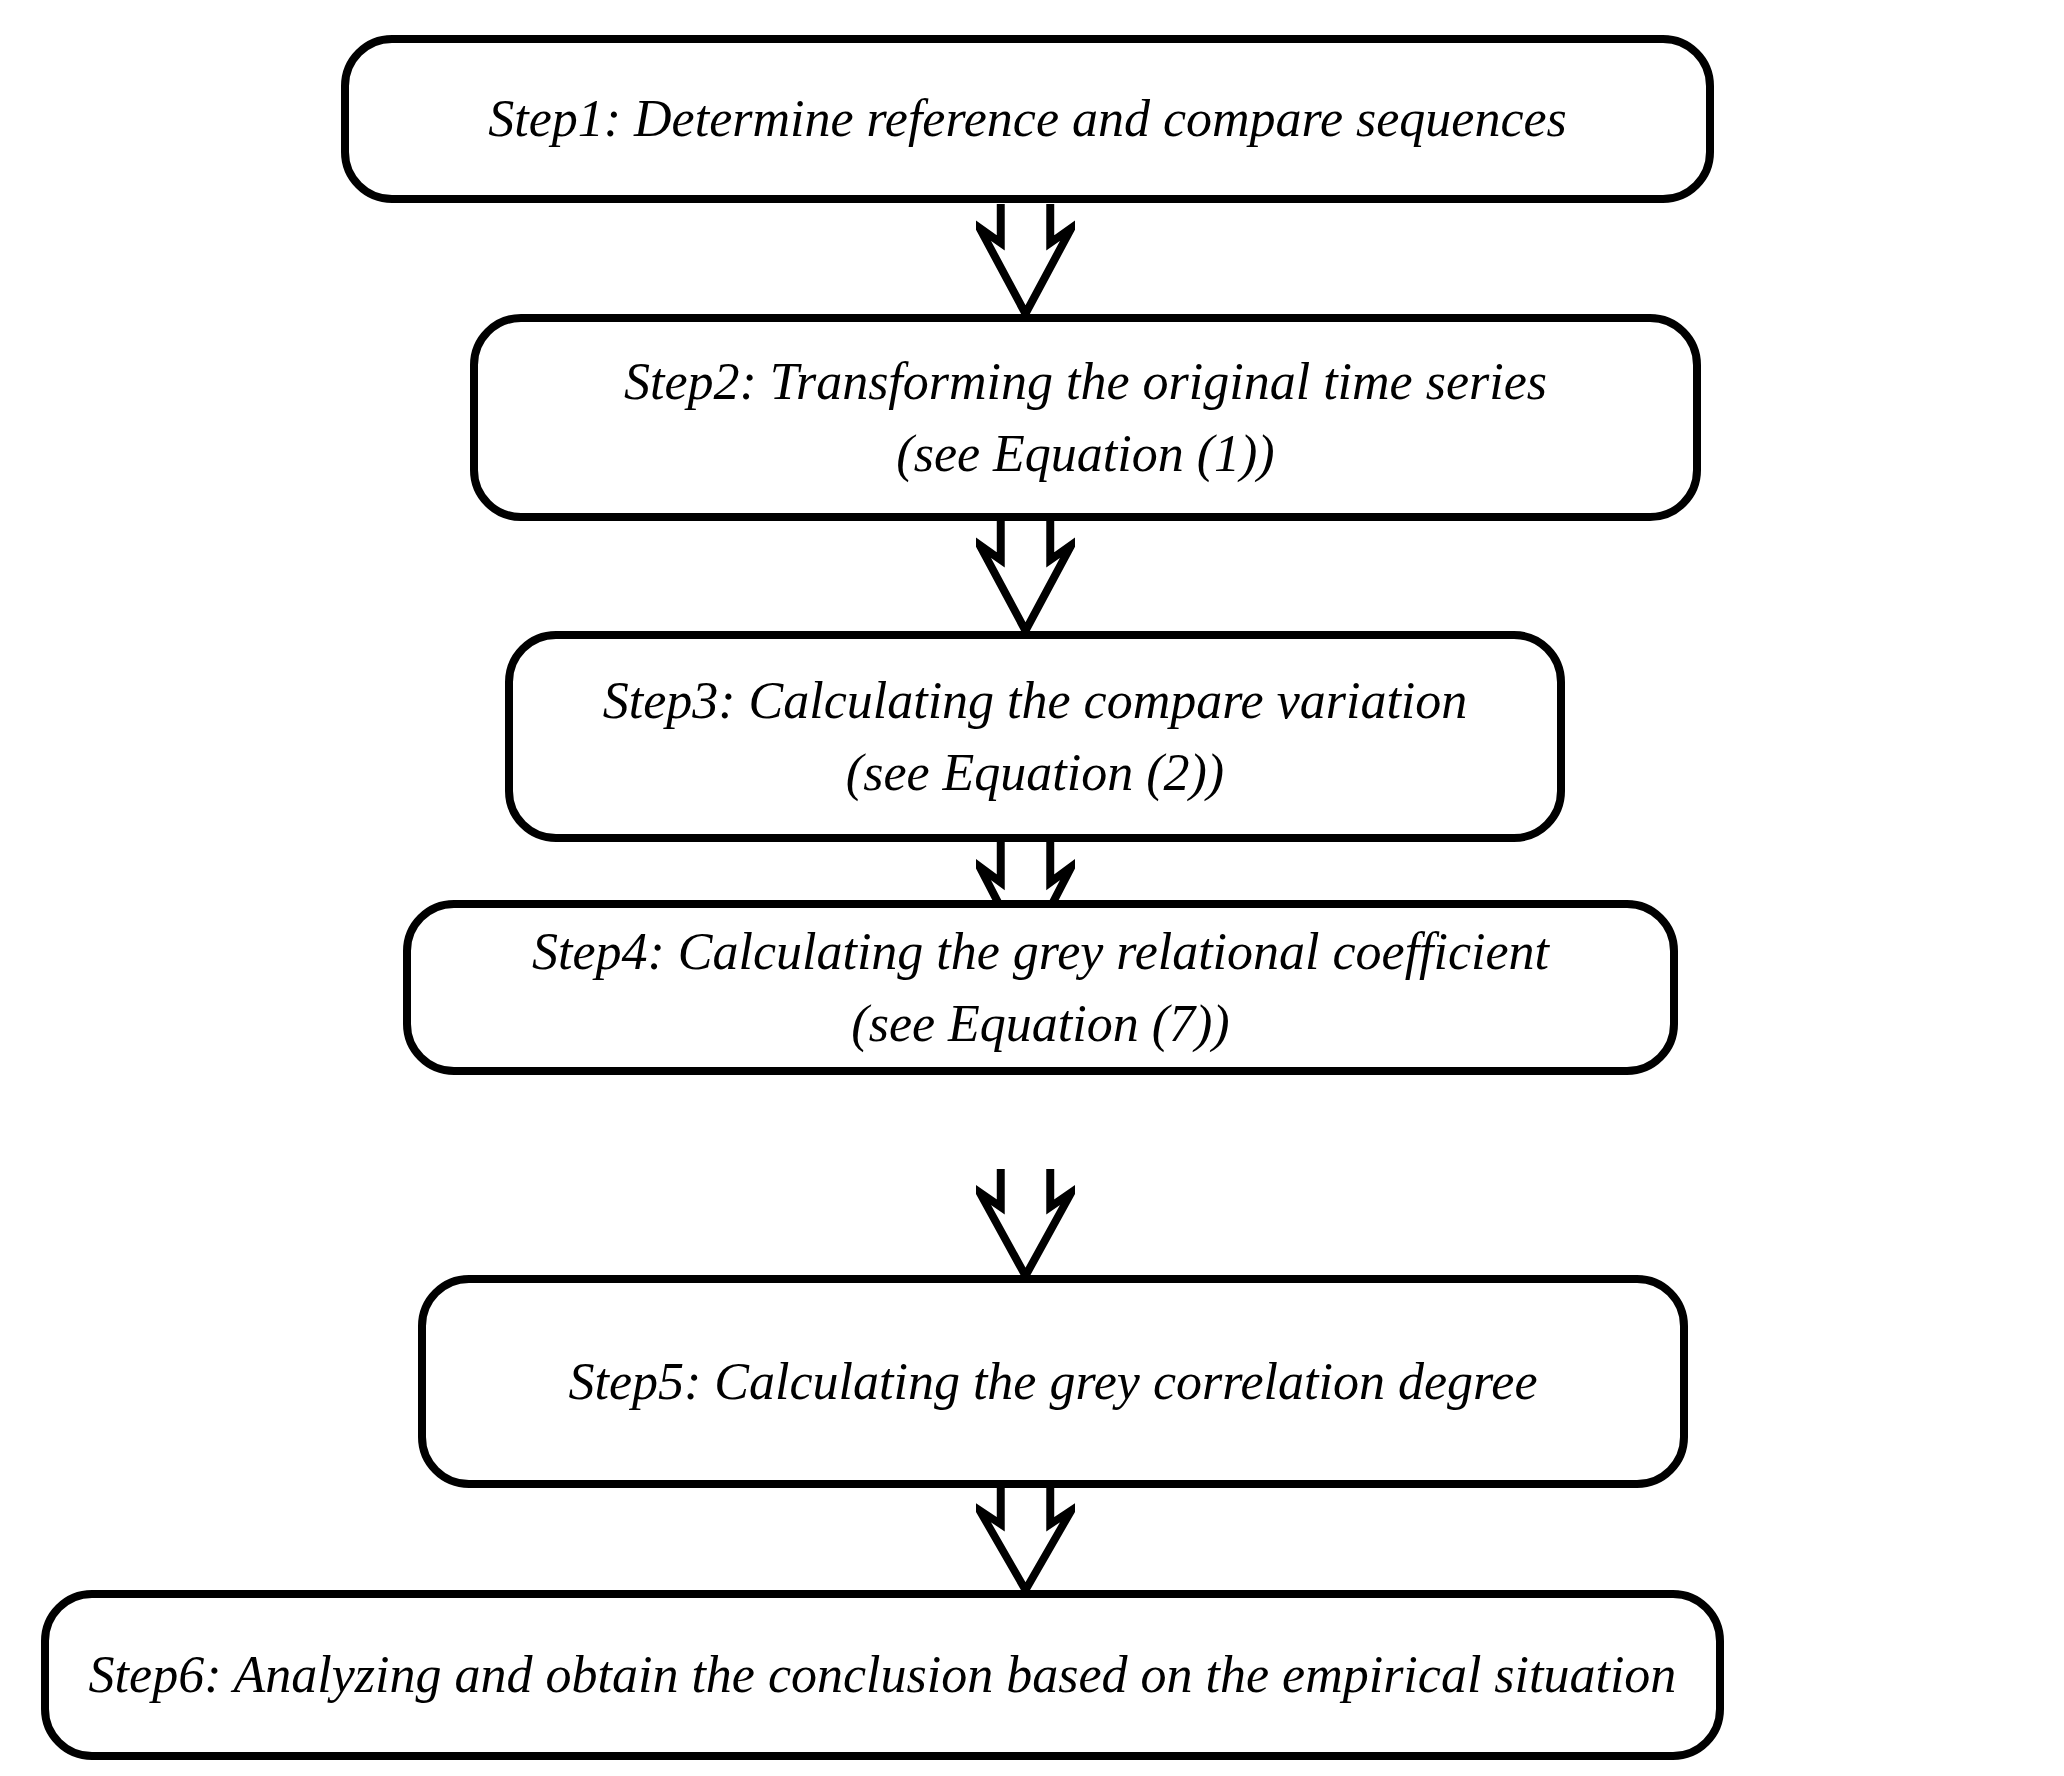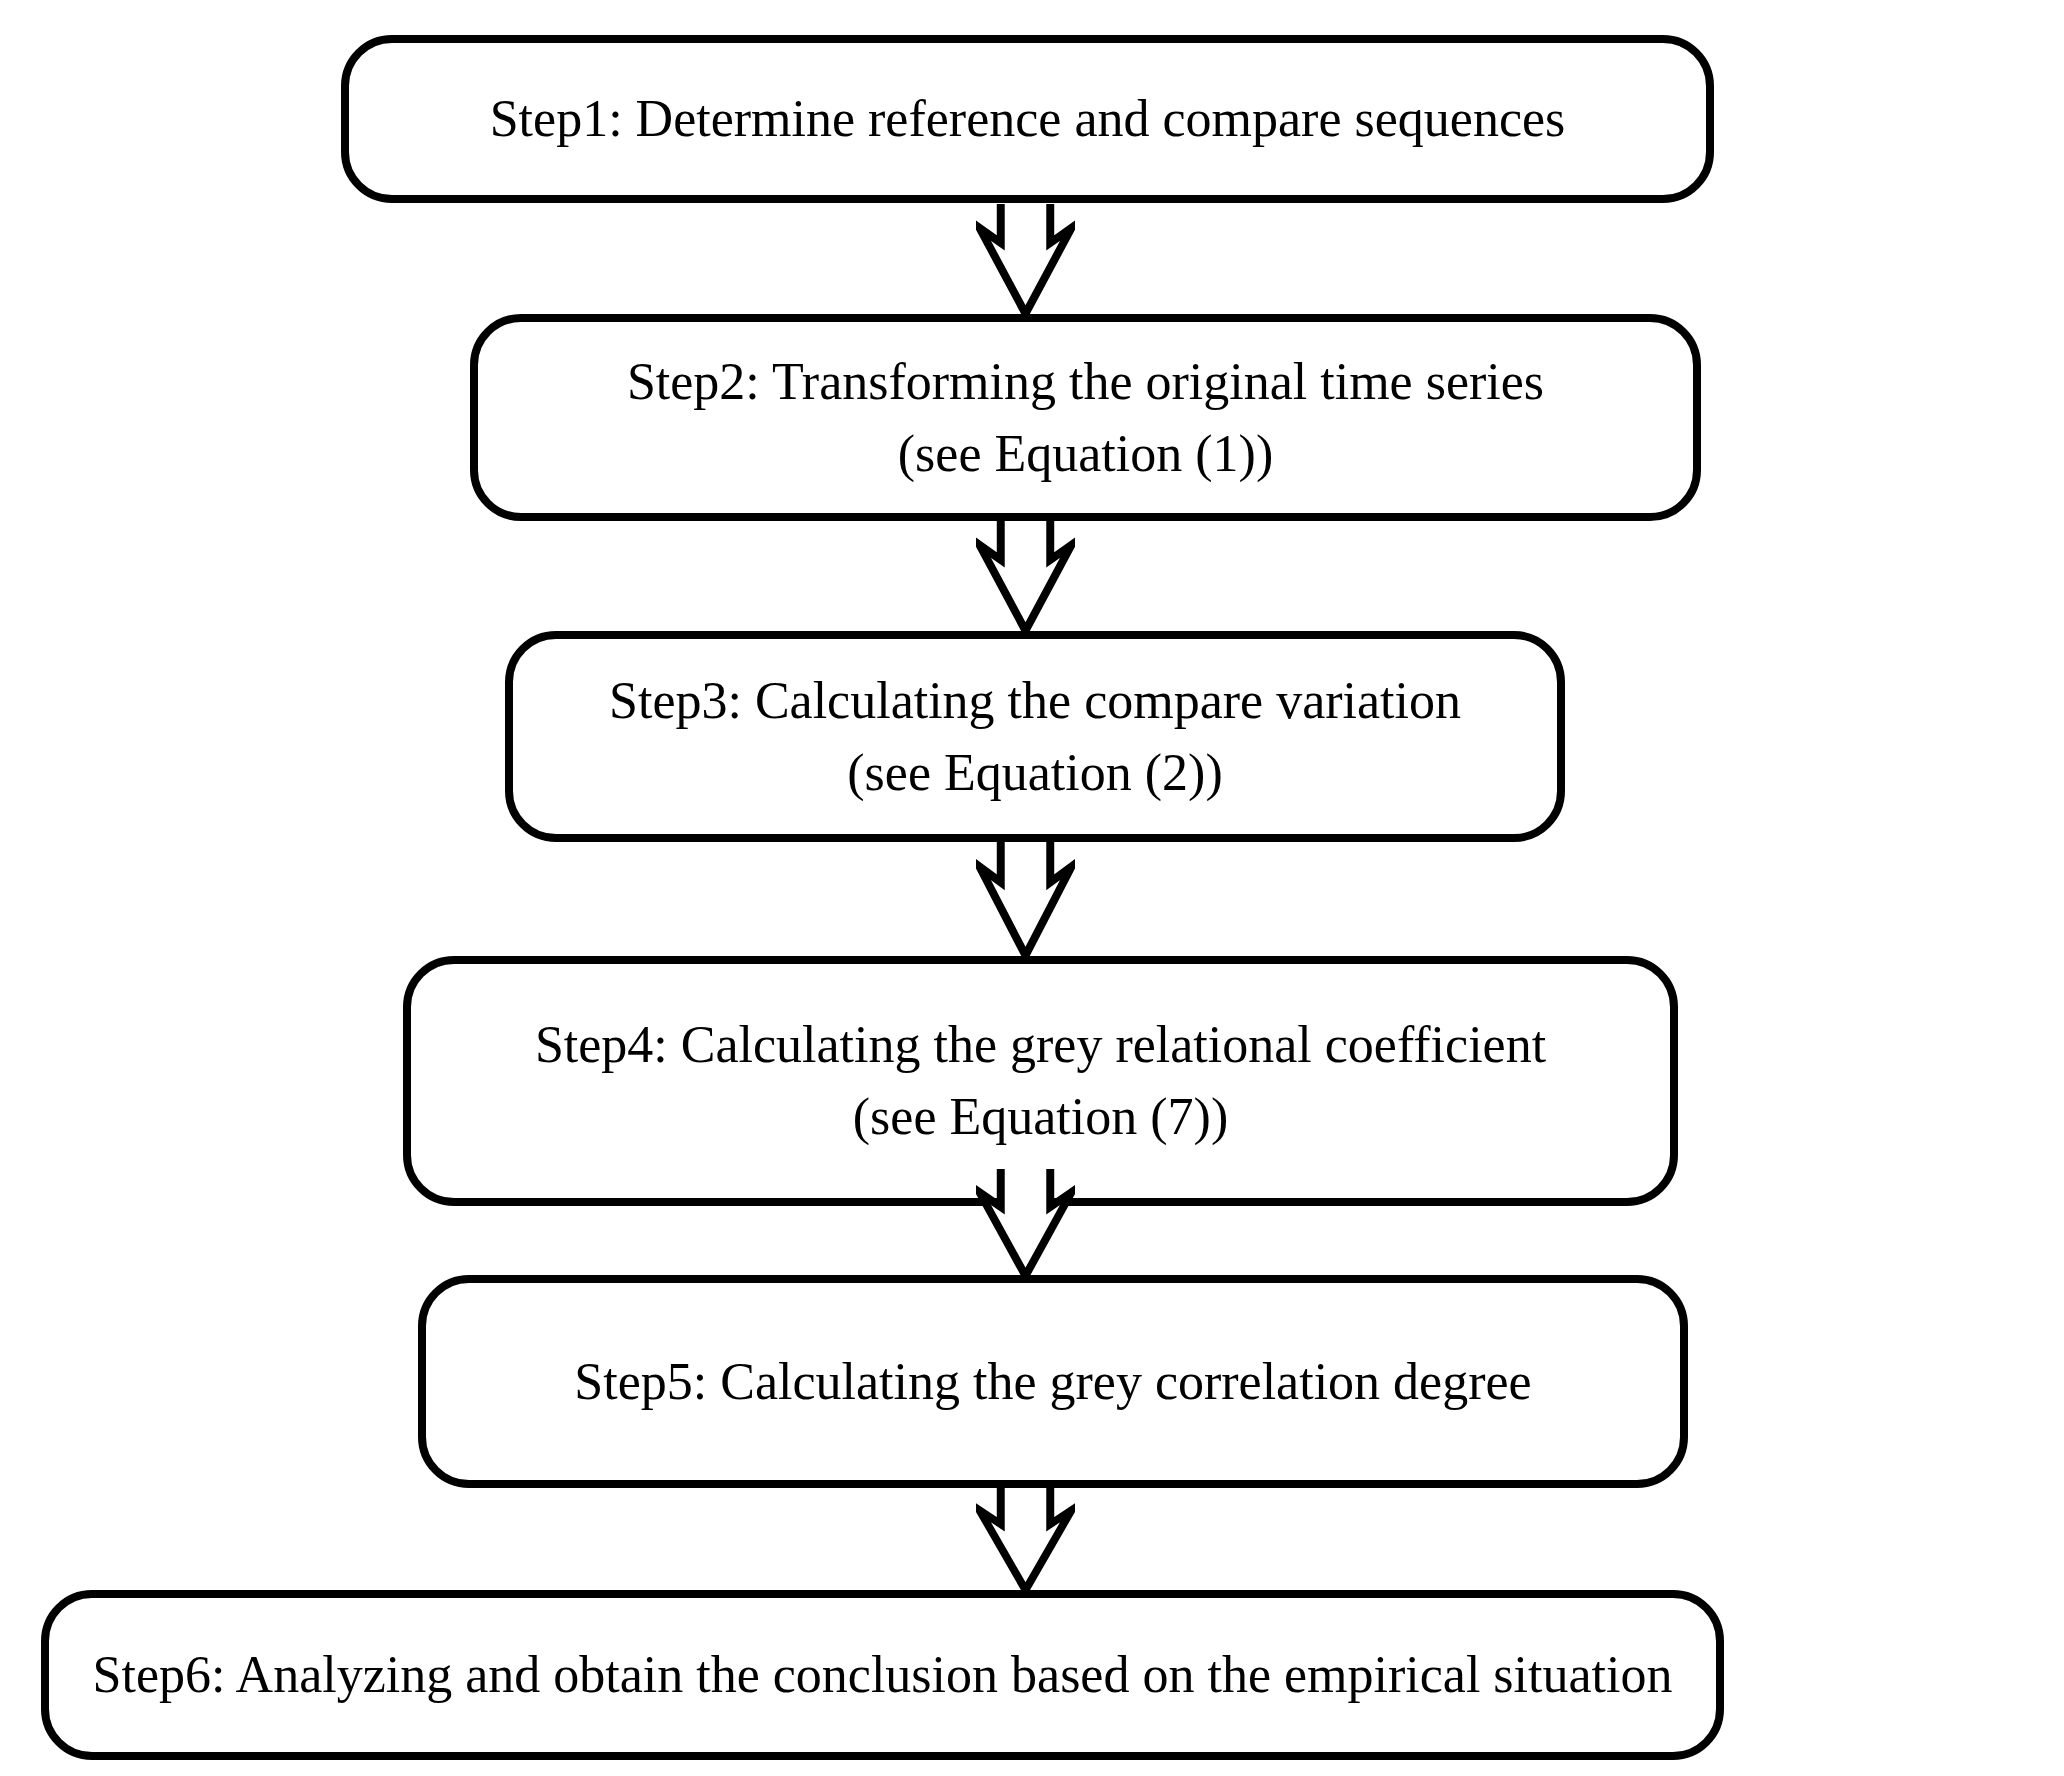--- a/index.html
+++ b/index.html
@@ -19,20 +19,21 @@
     position: absolute;
     box-sizing: border-box;
     border: 8px solid #000000;
     border-radius: 51px;
     background: #ffffff;
     display: flex;
     flex-direction: column;
     align-items: center;
     justify-content: center;
     text-align: left;
+    font-style: italic;
   }
   .flow-line {
     font-size: 52px;
     line-height: 1.38;
     white-space: nowrap;
     color: #000000;
   }
   .flow-arrow {
     position: absolute;
     display: block;
@@ -70,21 +71,21 @@
 
   <div class="flow-box" style="left:505px; top:631px; width:1060px; height:211px;">
     <div class="flow-line">Step3: Calculating the compare variation</div>
     <div class="flow-line">(see Equation (2))</div>
   </div>
 
   <svg class="flow-arrow" style="left:976px; top:842px; width:99px; height:119px;" viewBox="0 0 112 130" preserveAspectRatio="none">
     <path d="M28 0 L28 44 L4 27 L56 124 L108 27 L84 44 L84 0"></path>
   </svg>
 
-  <div class="flow-box" style="left:403px; top:956px; width:1275px; height:250px;">
+  <div class="flow-box" style="left:403px; top:900px; width:1275px; height:175px;">
     <div class="flow-line">Step4: Calculating the grey relational coefficient</div>
     <div class="flow-line">(see Equation (7))</div>
   </div>
 
   <svg class="flow-arrow" style="left:976px; top:1169px; width:99px; height:112px;" viewBox="0 0 112 130" preserveAspectRatio="none">
     <path d="M28 0 L28 44 L4 27 L56 124 L108 27 L84 44 L84 0"></path>
   </svg>
 
   <div class="flow-box" style="left:418px; top:1275px; width:1270px; height:213px;">
     <div class="flow-line">Step5: Calculating the grey correlation degree</div>

